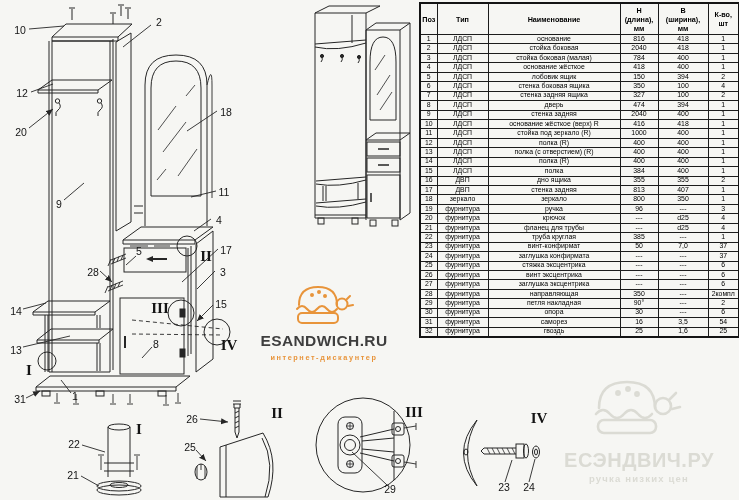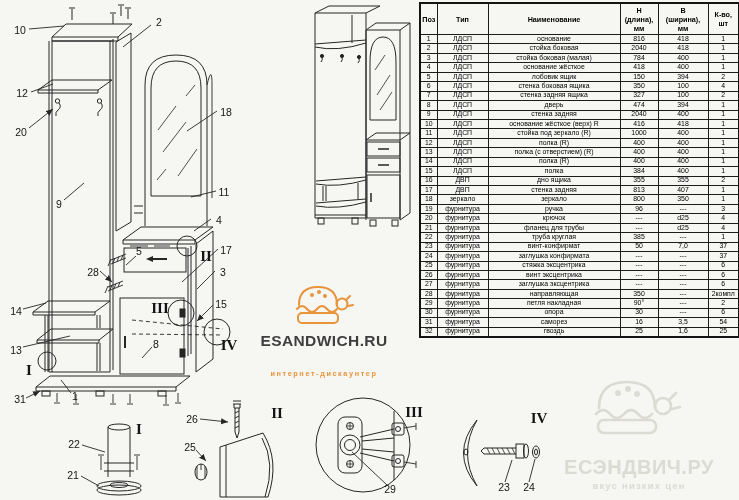--- a/index.html
+++ b/index.html
@@ -15,23 +15,23 @@
   #parts-table{position:absolute;left:419px;top:2px;width:319px;border-collapse:collapse;
        table-layout:fixed;background:transparent;color:#000;border:2px solid #141414;}
   #parts-table th,#parts-table td{border:1px solid #1c1c1c;text-align:center;vertical-align:middle;
        padding:0;overflow:hidden;white-space:nowrap;}
   #parts-table th{font-size:7.2px;font-weight:700;white-space:pre-line;height:30px;line-height:1.25;}
   #parts-table td{font-size:6.9px;height:8.45px;line-height:1;}
   
   .wm{position:absolute;text-align:center;pointer-events:none;}
   #wm-center{left:242px;top:284px;width:164px;text-align:center;}
   #wm-center .wm-title{font-size:15.5px;font-weight:700;letter-spacing:.4px;color:#3e3e3e;margin-top:2px;}
-  #wm-center .wm-sub{font-size:7.3px;font-weight:700;letter-spacing:1.6px;color:#e8943a;margin-top:19px;}
+  #wm-center .wm-sub{font-size:7.3px;font-weight:700;letter-spacing:1.6px;color:#e8943a;margin-top:3px;}
   #wm-corner{left:556px;top:378px;width:166px;}
-  #wm-corner .wm-title{font-size:20px;font-weight:700;letter-spacing:.5px;color:#dbdbd4;margin-top:16px;}
+  #wm-corner .wm-title{font-size:20px;font-weight:700;letter-spacing:.5px;color:#dbdbd4;margin-top:9px;}
   #wm-corner .wm-sub{font-size:9.5px;font-weight:700;letter-spacing:1.2px;color:#dbdbd4;margin-top:1px;}
 </style>
 </head>
 <body>
 
 <div id="page">
 
   <svg id="drawing-svg" viewBox="0 0 739 500" xmlns="http://www.w3.org/2000/svg">
     <defs>
       <marker id="arr" markerWidth="9" markerHeight="8" refX="7" refY="3" orient="auto" markerUnits="userSpaceOnUse">
@@ -556,16 +556,16 @@
       <path d="M8,30 Q8,4 36,4 Q64,4 64,30"></path>
       <circle cx="27" cy="15" r="1.6"></circle>
         <circle cx="37" cy="11" r="1.6"></circle>
         <circle cx="46" cy="16" r="1.6"></circle>
       <path d="M5,36 q7,-8 14,0 q7,8 14,0 q7,-8 14,0 q7,8 14,0"></path>
       <circle cx="72" cy="28" r="8"></circle>
       <path d="M78,22 L85,15 M81,31 L89,29"></path>
       <rect x="7" y="42" width="58" height="13" rx="6"></rect>
     </svg>
     <div class="wm-title">ЕСЭНДВИЧ.РУ</div>
-    <div class="wm-sub">вкус низких цен</div>
+    <div class="wm-sub">ручка низких цен</div>
   </div>
 
 </div>
 
 </body></html>

